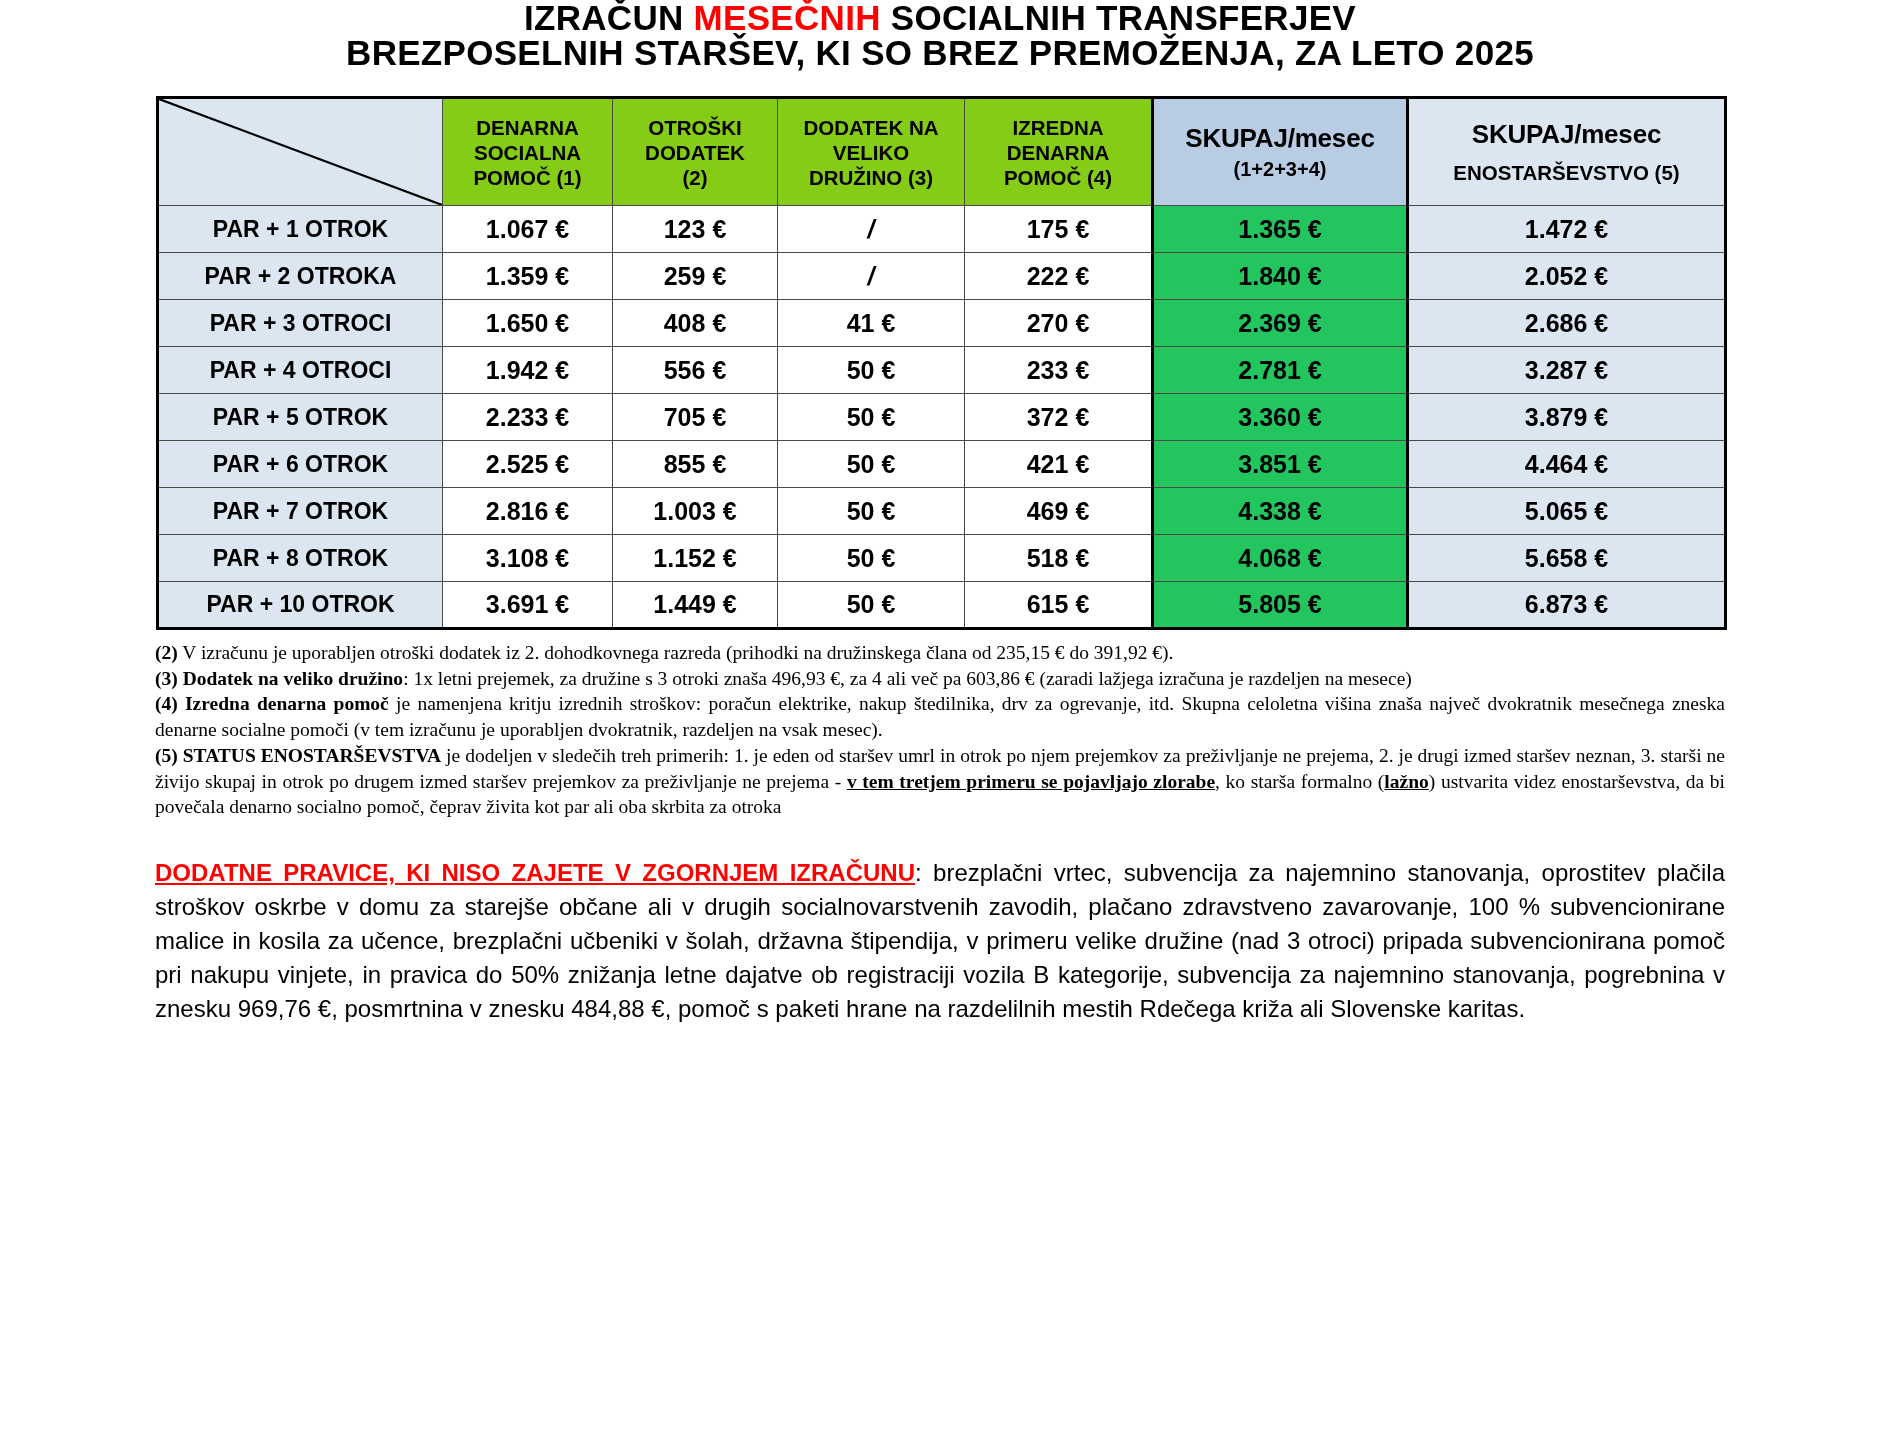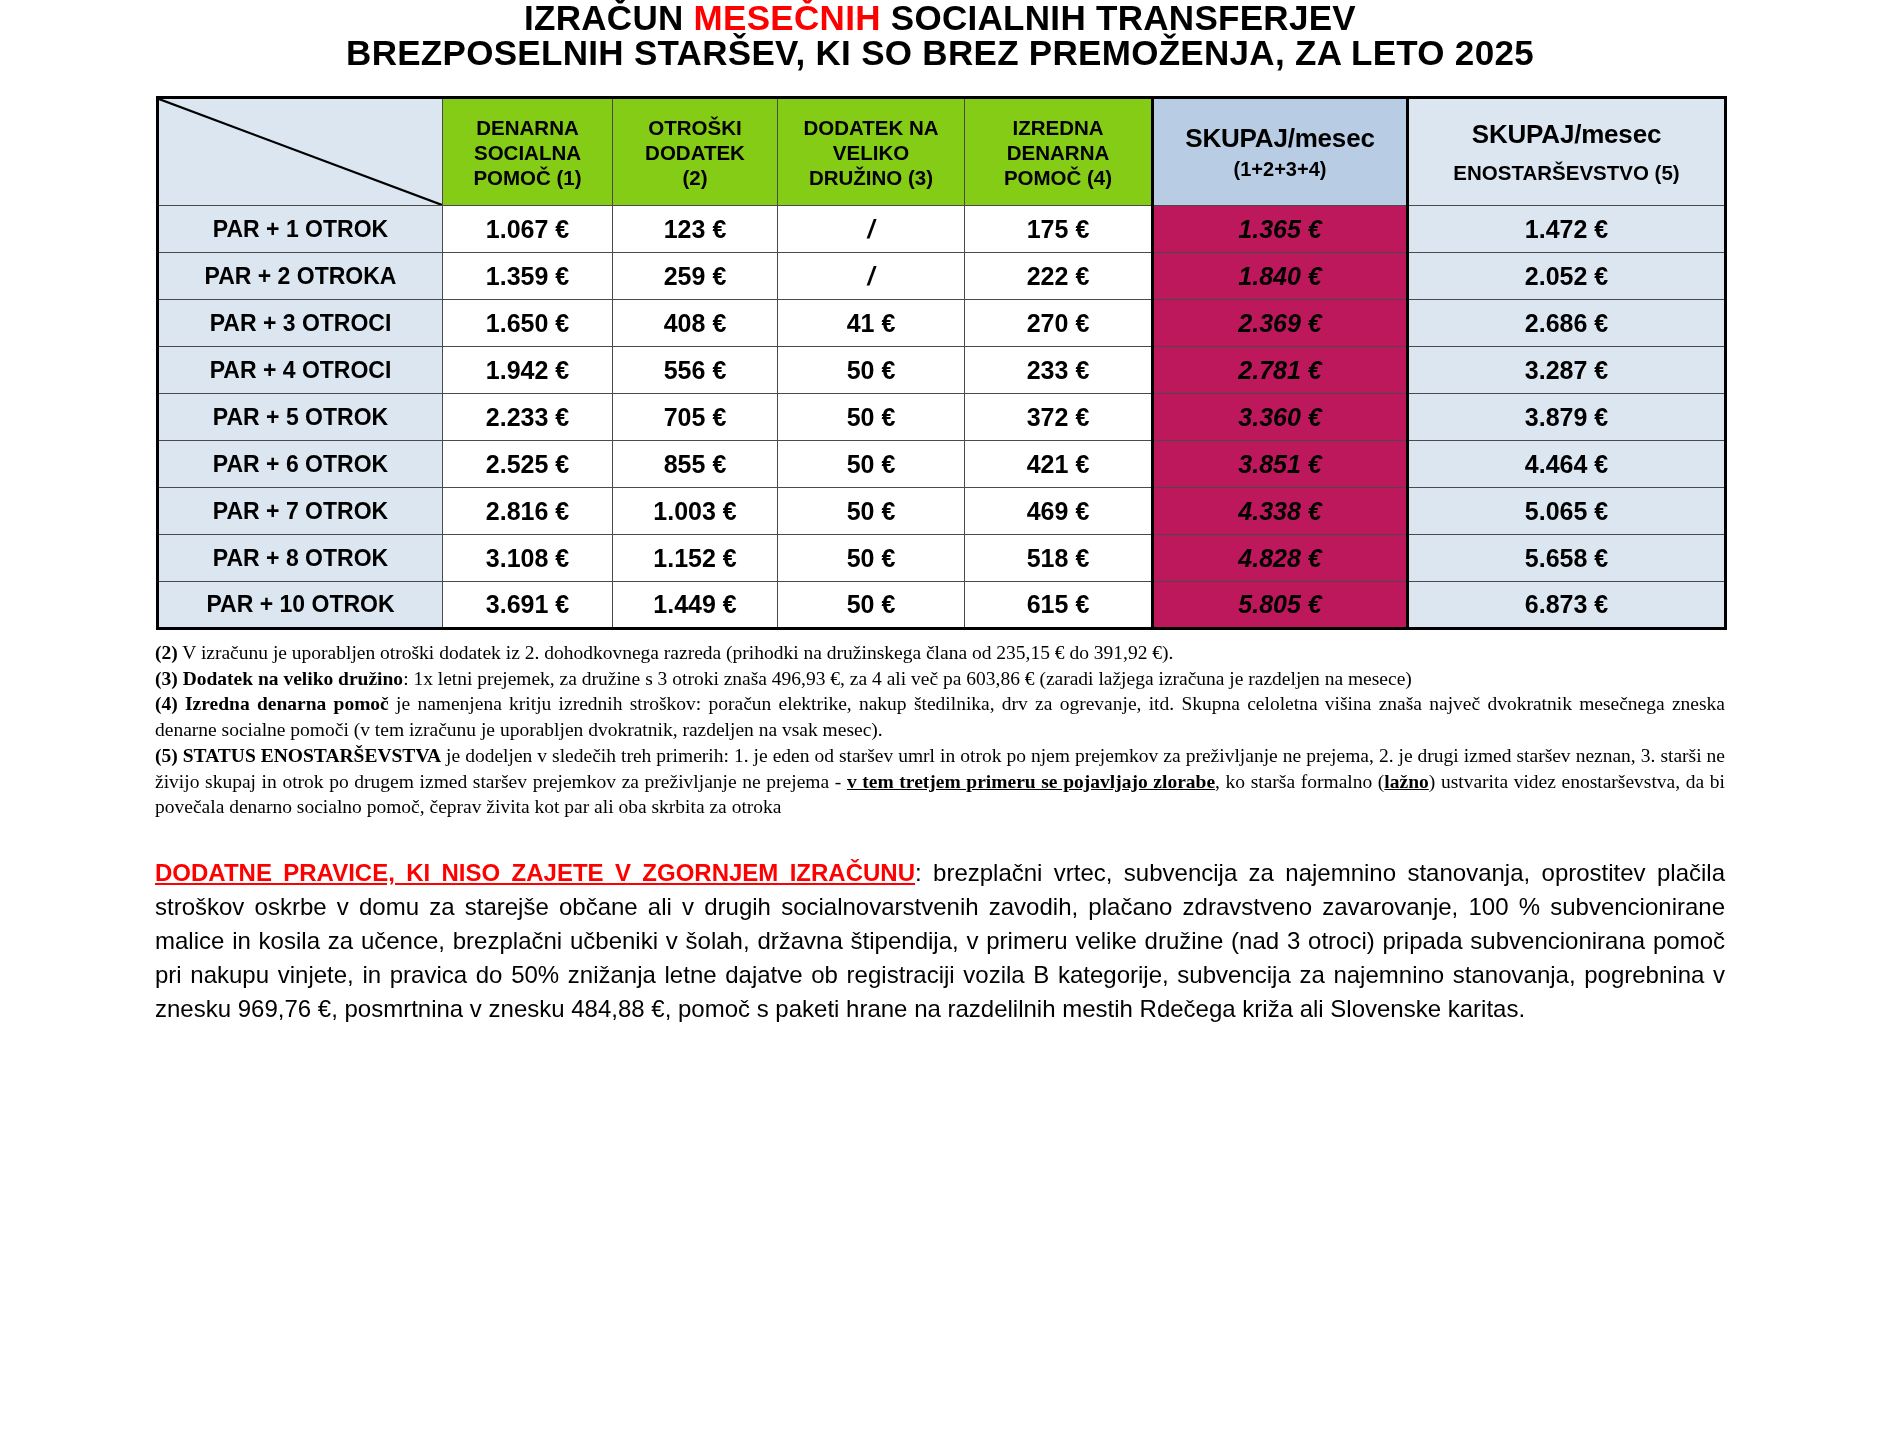--- a/index.html
+++ b/index.html
@@ -97,26 +97,25 @@
     text-align: left;
     padding-left: 13px;
     white-space: nowrap;
   }
   .num {
     background: #ffffff;
     font-weight: bold;
     font-size: 25px;
   }
   .num-total {
-    background: #be185d;
+    background: #22c55e;
     font-weight: bold;
     font-size: 25px;
     border-left: 3px solid #000 !important;
     border-right: 3px solid #000 !important;
-    font-style: italic;
   }
   .num-single {
     background: #dce6f1;
     font-weight: bold;
     font-size: 25px;
   }
   .slash { font-weight: bold; font-size: 25px; font-style: italic; }
 
   
   .footnotes {
@@ -266,21 +265,21 @@
           <td class="num">469 €</td>
           <td class="num-total">4.338 €</td>
           <td class="num-single">5.065 €</td>
         </tr>
         <tr class="data-row">
           <td class="rowlabel">PAR + 8 OTROK</td>
           <td class="num">3.108 €</td>
           <td class="num">1.152 €</td>
           <td class="num">50 €</td>
           <td class="num">518 €</td>
-          <td class="num-total">4.828 €</td>
+          <td class="num-total">4.068 €</td>
           <td class="num-single">5.658 €</td>
         </tr>
         <tr class="data-row">
           <td class="rowlabel">PAR + 10 OTROK</td>
           <td class="num">3.691 €</td>
           <td class="num">1.449 €</td>
           <td class="num">50 €</td>
           <td class="num">615 €</td>
           <td class="num-total">5.805 €</td>
           <td class="num-single">6.873 €</td>

